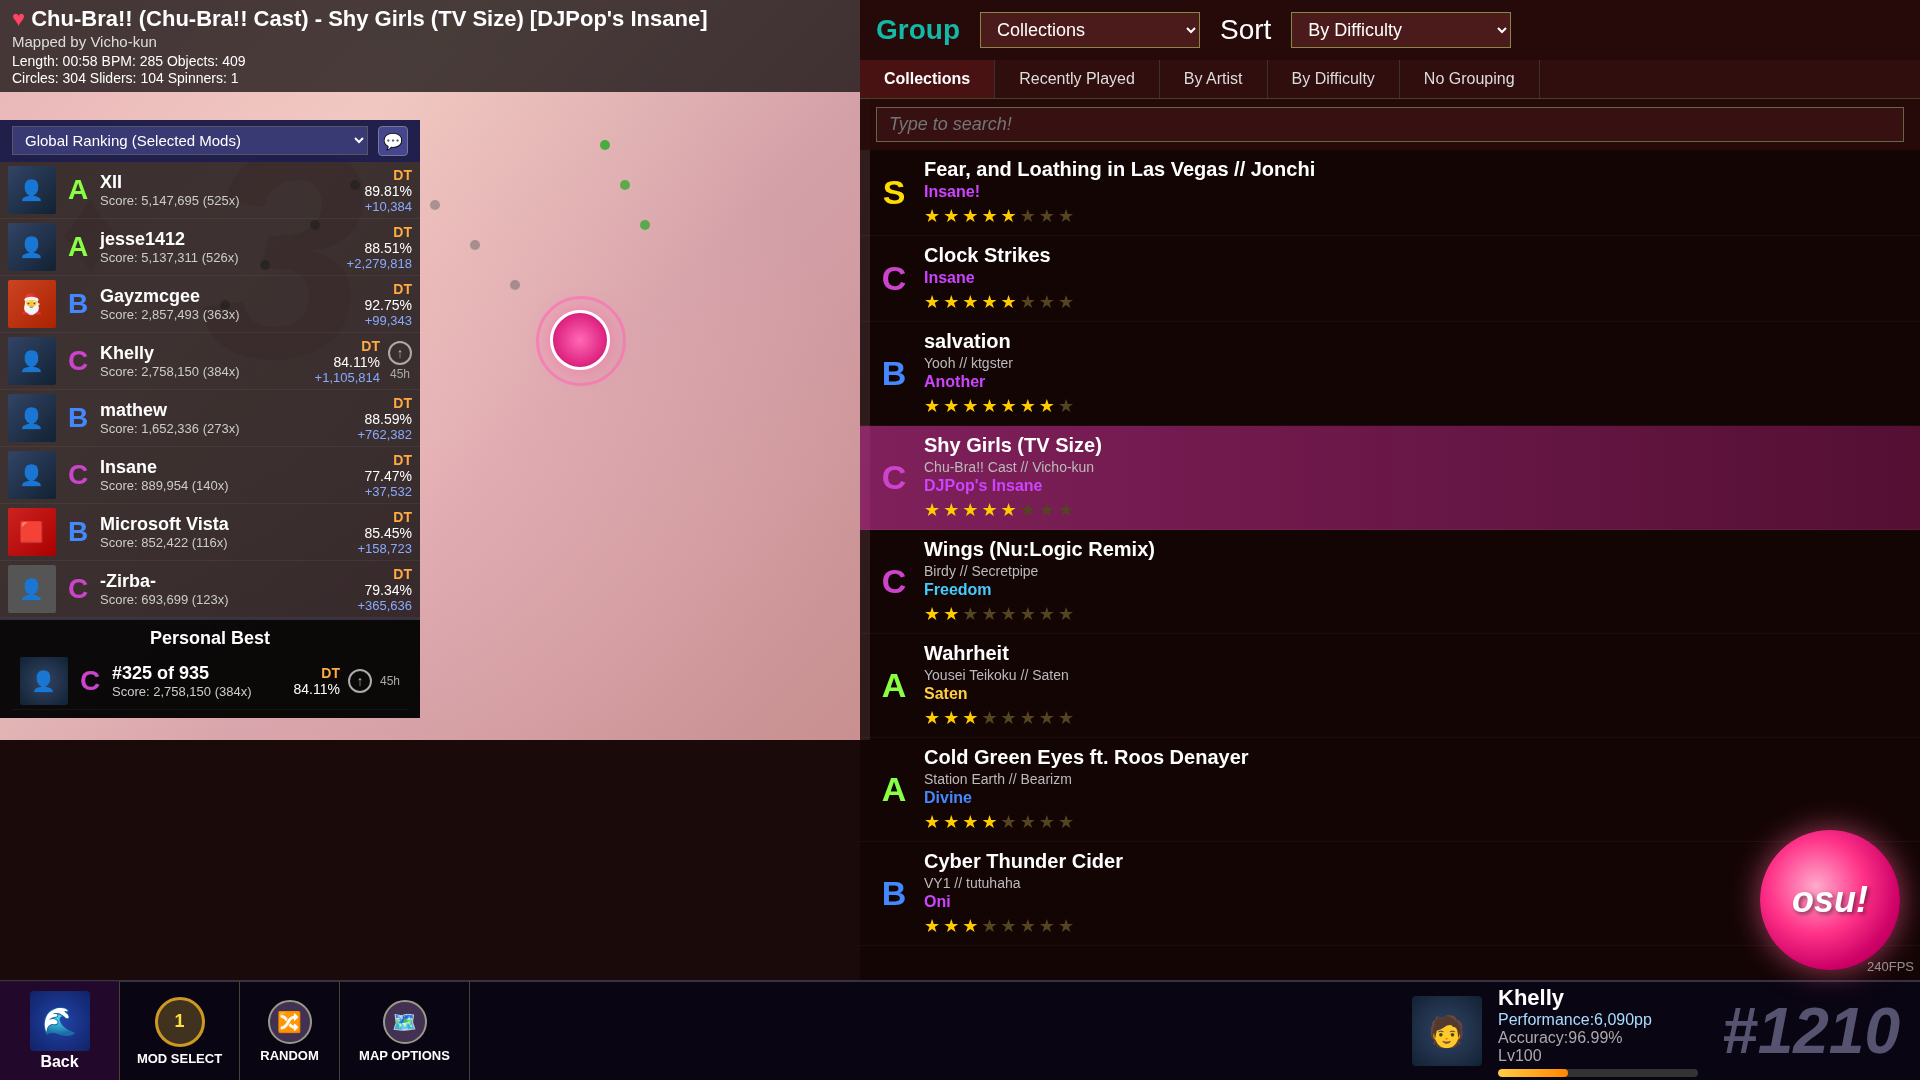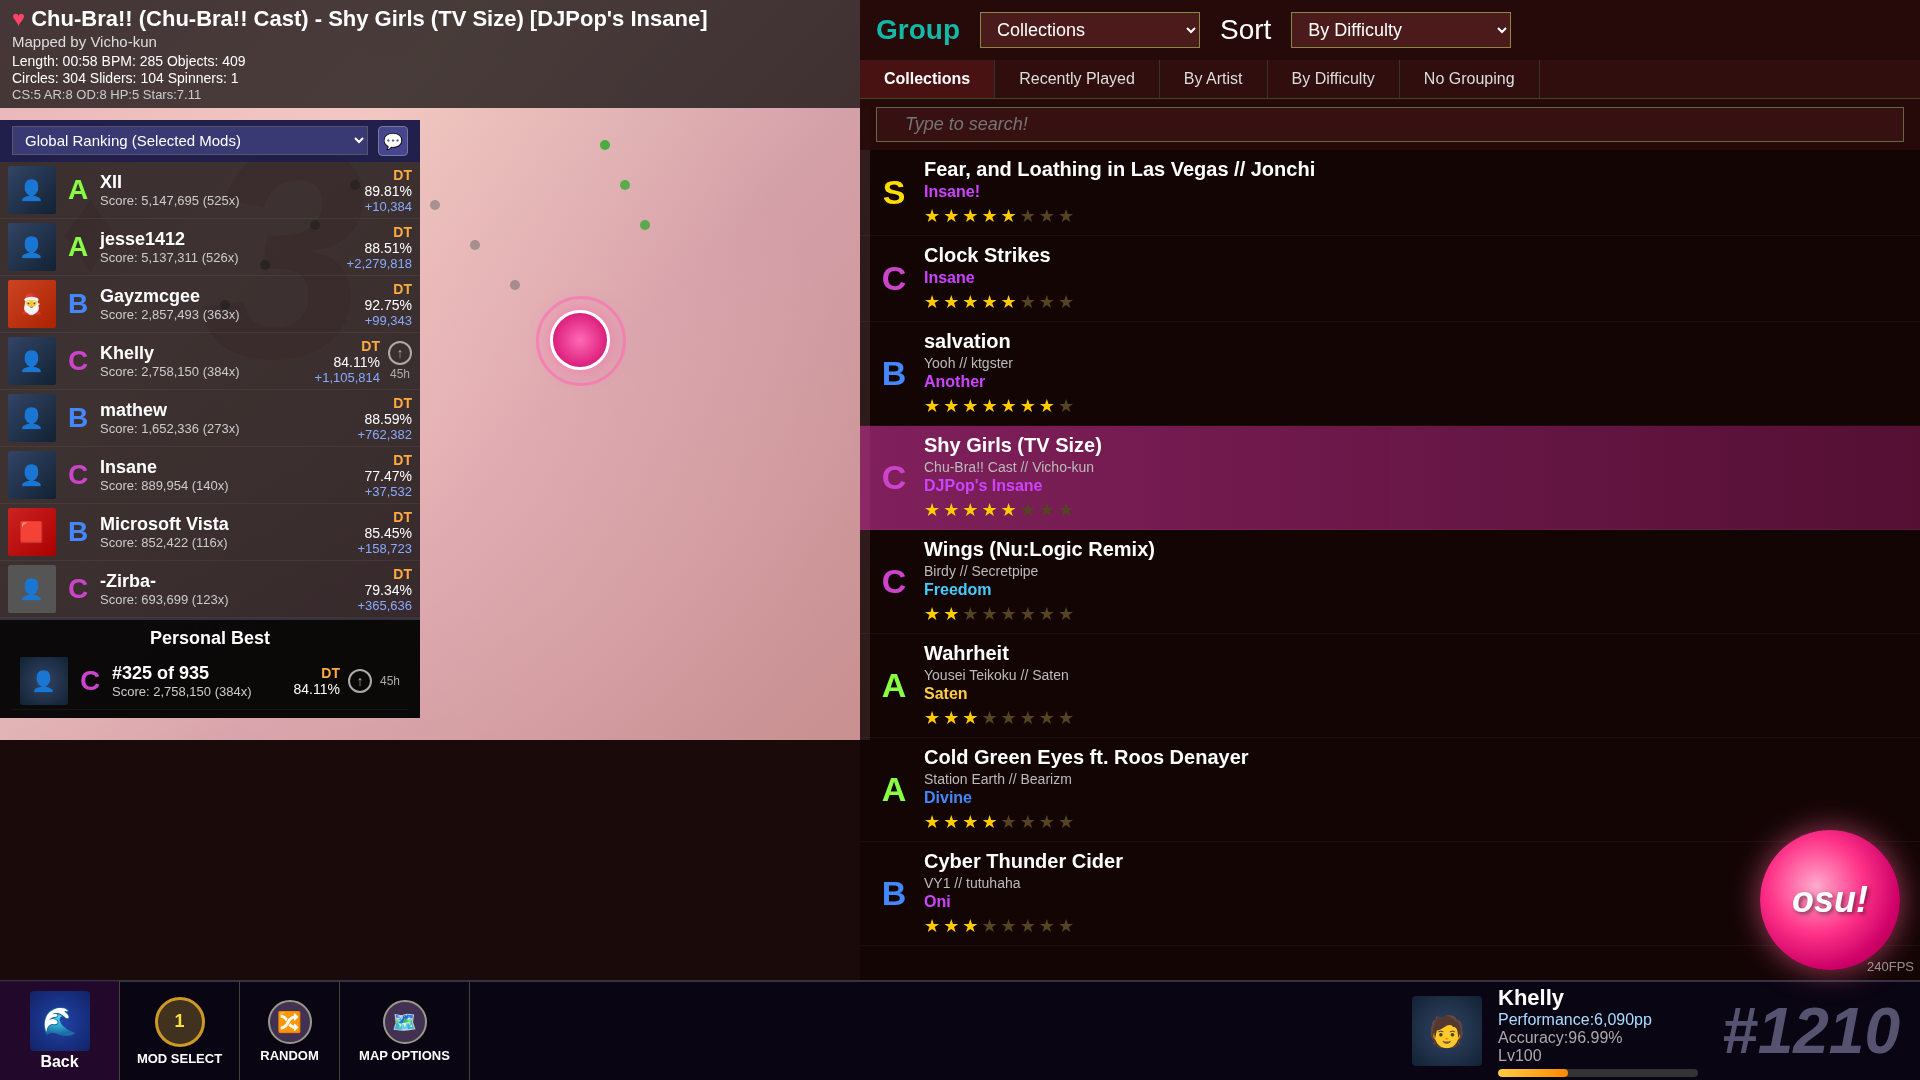--- a/index.html
+++ b/index.html
@@ -648,27 +648,20 @@
   <div id="song-stats">
     <span>Length: </span><span>00:58</span>
     <span> BPM: </span><span>285</span>
     <span> Objects: </span><span>409</span>
   </div>
   <div id="song-stats2">
     <span>Circles: </span><span>304</span>
     <span> Sliders: </span><span>104</span>
     <span> Spinners: </span><span>1</span>
   </div>
-  <div id="cs-stats">
-    <span>CS:5</span>
-    <span> </span><span>AR:8</span>
-    <span> </span><span>OD:8</span>
-    <span> </span><span>HP:5</span>
-    <span> </span><span>Stars:7.11</span>
-  </div>
 </div>
 
 <div id="left-panel">
   <div id="ranking-header">
     <select id="ranking-dropdown">
       <option>Global Ranking (Selected Mods)</option>
     </select>
     <div id="chat-icon">💬</div>
   </div>
 
@@ -841,21 +834,21 @@
 
   <div id="filter-tabs">
     <div class="filter-tab active">Collections</div>
     <div class="filter-tab">Recently Played</div>
     <div class="filter-tab">By Artist</div>
     <div class="filter-tab">By Difficulty</div>
     <div class="filter-tab">No Grouping</div>
   </div>
 
   <div id="search-bar">
-    <input type="text" id="search-input" placeholder="Type to search!" style="width: 100%; background: rgba(60, 20, 20, 0.8); border: 1px solid rgb(102, 102, 68); color: #3b82f6; font-size: 18px; padding: 6px 28px; font-style: italic;">
+    <input type="text" id="search-input" placeholder="Type to search!" style="width: 100%; background: rgba(60, 20, 20, 0.8); border: 1px solid rgb(102, 102, 68); color: #3b82f6; font-size: 18px; padding: 6px 12px; font-style: italic;">
   </div>
 
   <div id="song-list">
 
   <div class="song-entry">
       <div class="song-grade" style="color:#ffdd00;">S</div>
       <div class="song-info">
         <div class="song-name">Fear, and Loathing in Las Vegas // Jonchi</div>
 
         <div class="song-diff diff-insane">Insane!</div>

